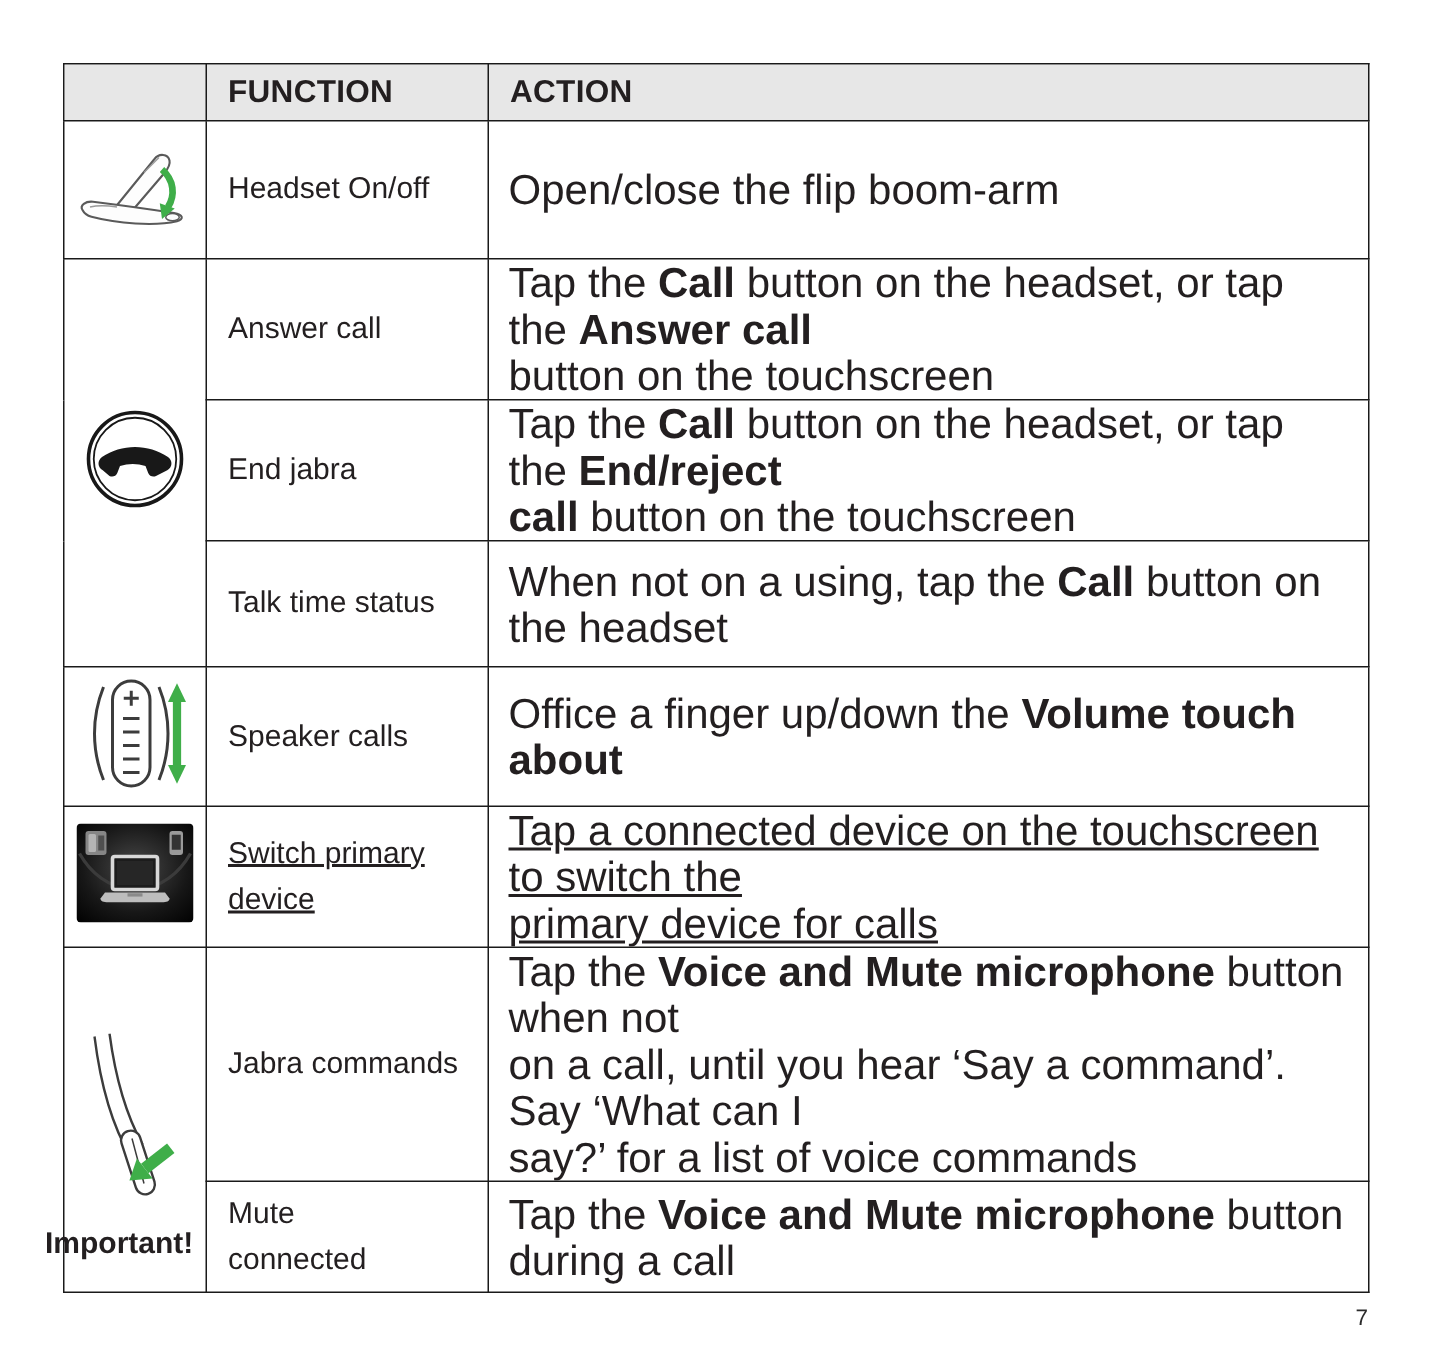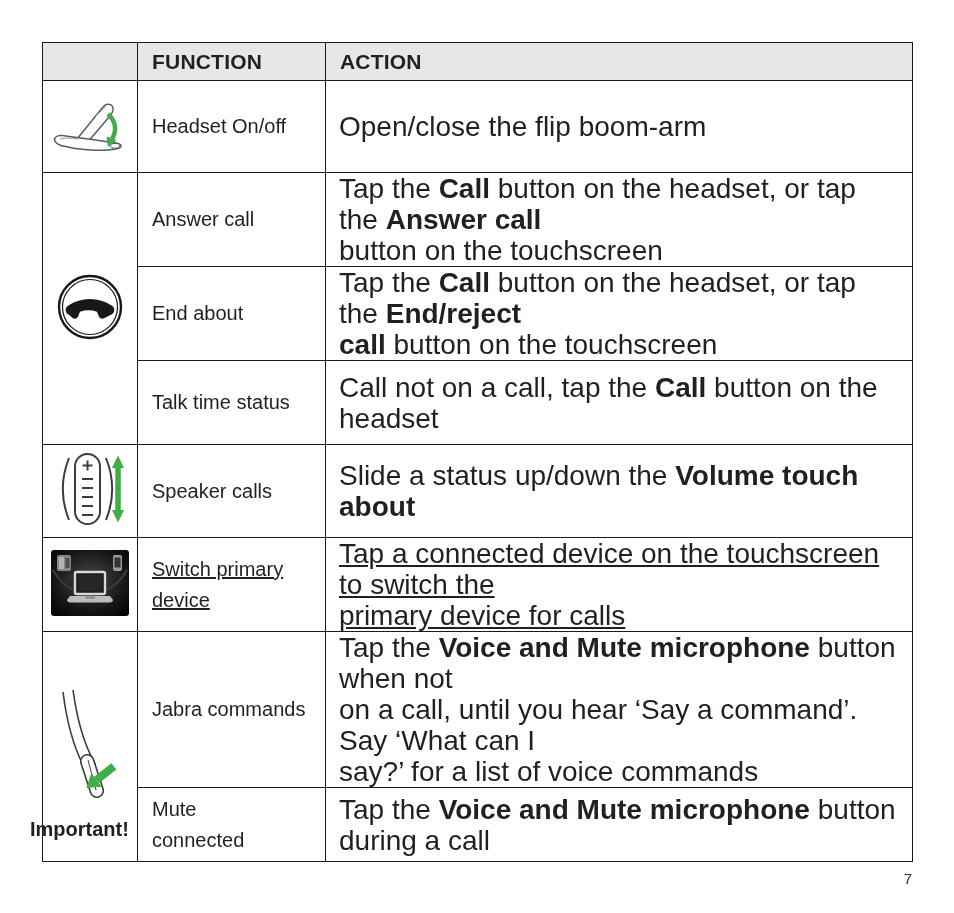--- a/index.html
+++ b/index.html
@@ -71,43 +71,43 @@
             <circle cx="34" cy="34" r="31" fill="#ffffff" stroke="#181818" stroke-width="2.4"></circle>
             <circle cx="34" cy="34" r="27.5" fill="none" stroke="#181818" stroke-width="1.2"></circle>
             <path d="M12.5,41.5 c-3.5,-1.8 -3.8,-6.5 -0.5,-8.8 c13,-9 31,-9 44,0 c3.3,2.3 3,7 -0.5,8.8 l-7.5,3.8 c-2,1 -4.4,0.1 -5.2,-2 l-1.8,-4.6 c-5.5,-1.8 -11.5,-1.8 -17,0 l-1.8,4.6 c-0.8,2.1 -3.2,3 -5.2,2 z" fill="#181818"></path>
           </svg>
         </td>
         <td class="func">Answer call</td>
         <td class="act"><span>Tap the </span><b>Call</b><span> button on the headset, or tap the </span><b>Answer call</b><span>
 button on the touchscreen</span></td>
       </tr>
       <tr style="height:91px;">
-        <td class="func">End about</td>
+        <td class="func">End jabra</td>
         <td class="act"><span>Tap the </span><b>Call</b><span> button on the headset, or tap the </span><b>End/reject
 call</b><span> button on the touchscreen</span></td>
       </tr>
       <tr style="height:84px;">
         <td class="func">Talk time status</td>
-        <td class="act"><span>Call not on a call, tap the </span><b>Call</b><span> button on the headset</span></td>
+        <td class="act"><span>When not on a using, tap the </span><b>Call</b><span> button on the headset</span></td>
       </tr>
       <tr style="height:93px;">
         <td class="icon">
           <svg width="76" height="76" viewBox="0 0 76 76" aria-hidden="true">
             <path d="M17,7 C9,27 9,49 17,69" fill="none" stroke="#3c3c3c" stroke-width="2"></path>
             <rect x="23" y="3" width="25" height="70" rx="12.5" fill="#ffffff" stroke="#3c3c3c" stroke-width="2"></rect>
             <path d="M35.5,9.5 V19.5 M30.5,14.5 H40.5" stroke="#3c3c3c" stroke-width="2"></path>
             <path d="M30,28 H41 M30,37 H41 M30,46 H41 M30,55 H41 M30,64 H41" stroke="#3c3c3c" stroke-width="2"></path>
             <path d="M54,7 C62,27 62,49 54,69" fill="none" stroke="#3c3c3c" stroke-width="2"></path>
             <path d="M66,16 V60" stroke="#3fae49" stroke-width="5.5"></path>
             <polygon points="66,4.5 60,17 72,17" fill="#3fae49"></polygon>
             <polygon points="66,71.5 60,59 72,59" fill="#3fae49"></polygon>
           </svg>
         </td>
         <td class="func">Speaker calls</td>
-        <td class="act"><span>Slide a status up/down the </span><b>Volume touch about</b></td>
+        <td class="act"><span>Office a finger up/down the </span><b>Volume touch about</b></td>
       </tr>
       <tr style="height:92px;text-decoration:underline;">
         <td class="icon">
           <svg width="78" height="66" viewBox="0 0 78 66" aria-hidden="true">
             <defs>
               <radialGradient id="devbg" cx="50%" cy="45%" r="75%">
                 <stop offset="0%" stop-color="#484848"></stop>
                 <stop offset="60%" stop-color="#171717"></stop>
                 <stop offset="100%" stop-color="#000000"></stop>
               </radialGradient>

